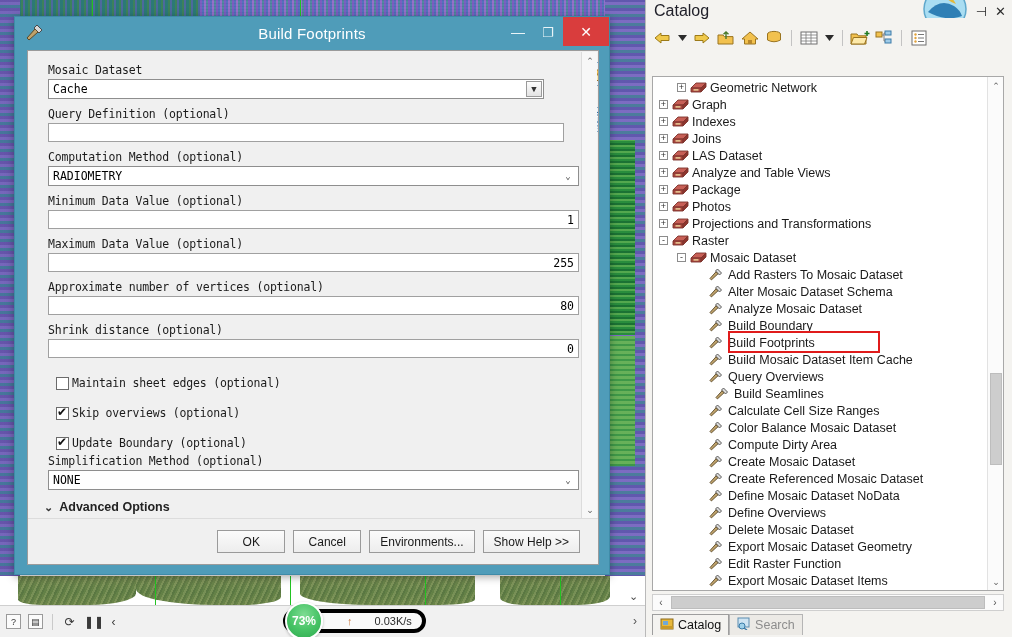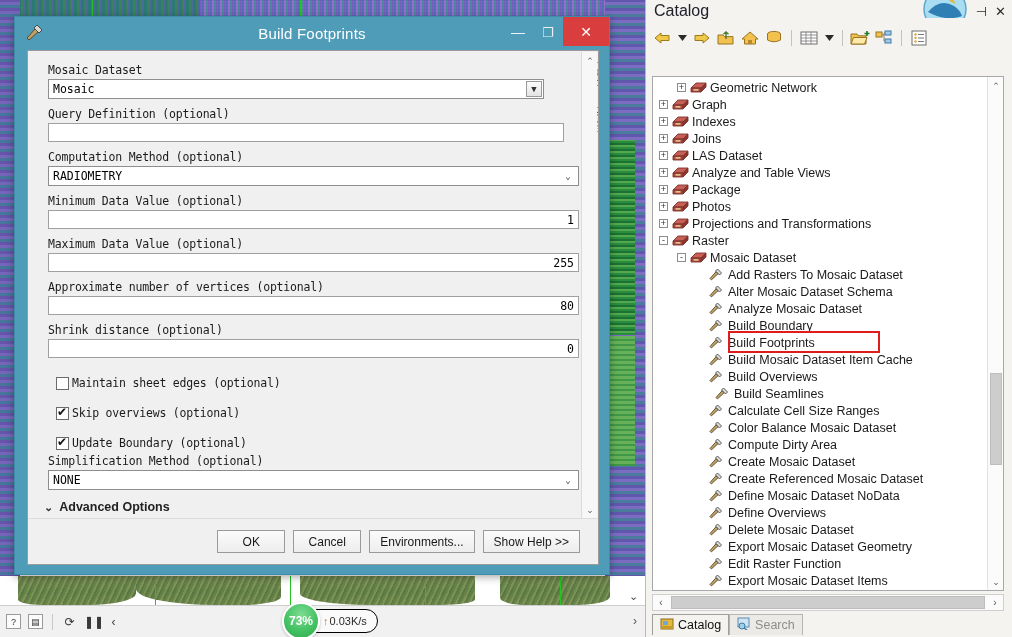--- a/index.html
+++ b/index.html
@@ -269,22 +269,22 @@
     display: flex; align-items: center; padding-left: 6px; gap: 7px;
   }
   .sb-ico {
     width: 15px; height: 15px; border: 1px solid #9a9a9a; background: #fbfbfb;
     display: flex; align-items: center; justify-content: center; font-size: 9px; color: #333;
   }
   .sb-divider { width: 1px; height: 16px; background: #cacaca; margin: 0 2px; }
   .sb-glyph { font-size: 12px; color: #3a3a3a; width: 15px; text-align: center; }
   .net-widget {
     position: absolute; left: 283px; top: 3px; height: 24px;
-    display: flex; align-items: center; gap: 1px;
-    border: 1px solid #000000; border-radius: 13px; background: #fafafa; padding-right: 10px;
+    display: flex; align-items: center; gap: 22px;
+    border: 4px solid #000000; border-radius: 13px; background: #fafafa; padding-right: 10px;
   }
   .net-circle {
     width: 38px; height: 38px; border-radius: 50%;
     background: radial-gradient(circle at 50% 32%, #7ddc92 0%, #45c264 55%, #2fa94f 100%);
     border: 2px solid #fff; box-shadow: 0 1px 3px rgba(0,0,0,.25);
     display: flex; align-items: center; justify-content: center;
     color: #fff; font-size: 12px; font-weight: bold; margin: 0 2px 0 -2px;
   }
   .net-up { color: #c8743a; font-size: 11px; }
   .net-speed { font-size: 11px; color: #2a2a2a; }
@@ -339,21 +339,21 @@
       </div>
     </div>
 
     <div class="dlg-body">
       <div class="dlg-scroll-area">
         <div class="form">
 
           <div class="row">
             <div class="field-label">Mosaic Dataset</div>
             <div class="combo first">
-              <span>Mosaic</span>
+              <span>Cache</span>
               <span class="arrow">▼</span>
             </div>
             <div class="sidebtn">
               <svg width="18" height="15" viewBox="0 0 18 15">
                 <path d="M1 3 L7 3 L8.5 4.8 L17 4.8 L17 13.5 L1 13.5 Z" fill="#f2c14e" stroke="#9a7420" stroke-width="1"></path>
                 <path d="M1 13.5 L3.5 6.8 L17.5 6.8 L15 13.5 Z" fill="#fde9a9" stroke="#9a7420" stroke-width="1"></path>
                 <path d="M12.5 1 L12.5 5 M10.8 2.6 L12.5 1 L14.2 2.6" stroke="#2e6da4" stroke-width="1.2" fill="none"></path>
               </svg>
             </div>
           </div>
@@ -715,21 +715,21 @@
                 <path d="M8 3.8 L2 10.5 L3.4 11.9 L10 5.8 Z" fill="#c0a36b" stroke="#5a4a2a" stroke-width="0.9"></path>
               </svg></span>
             <span>Build Mosaic Dataset Item Cache</span>
           </div>
           <div class="tnode" style="padding-left: 42px;">
             <span class="exp-spacer"></span>
             <span class="tb-ico"><svg width="15" height="13" viewBox="0 0 15 13">
                 <path d="M9.5 1 L13.5 5 L11.5 7 L7.5 3 Z" fill="#dcdcdc" stroke="#4a4a4a" stroke-width="0.9"></path>
                 <path d="M8 3.8 L2 10.5 L3.4 11.9 L10 5.8 Z" fill="#c0a36b" stroke="#5a4a2a" stroke-width="0.9"></path>
               </svg></span>
-            <span>Build Overviews</span>
+            <span>Query Overviews</span>
           </div>
           <div class="tnode" style="padding-left: 48px;">
             <span class="exp-spacer"></span>
             <span class="tb-ico"><svg width="15" height="13" viewBox="0 0 15 13">
                 <path d="M9.5 1 L13.5 5 L11.5 7 L7.5 3 Z" fill="#dcdcdc" stroke="#4a4a4a" stroke-width="0.9"></path>
                 <path d="M8 3.8 L2 10.5 L3.4 11.9 L10 5.8 Z" fill="#c0a36b" stroke="#5a4a2a" stroke-width="0.9"></path>
               </svg></span>
             <span>Build Seamlines</span>
           </div>
           <div class="tnode" style="padding-left: 42px;">

